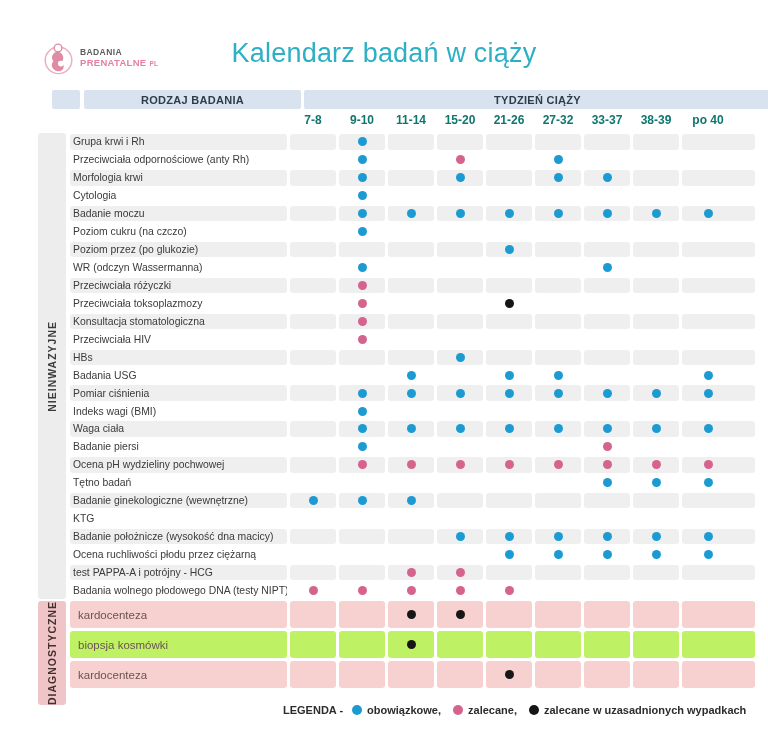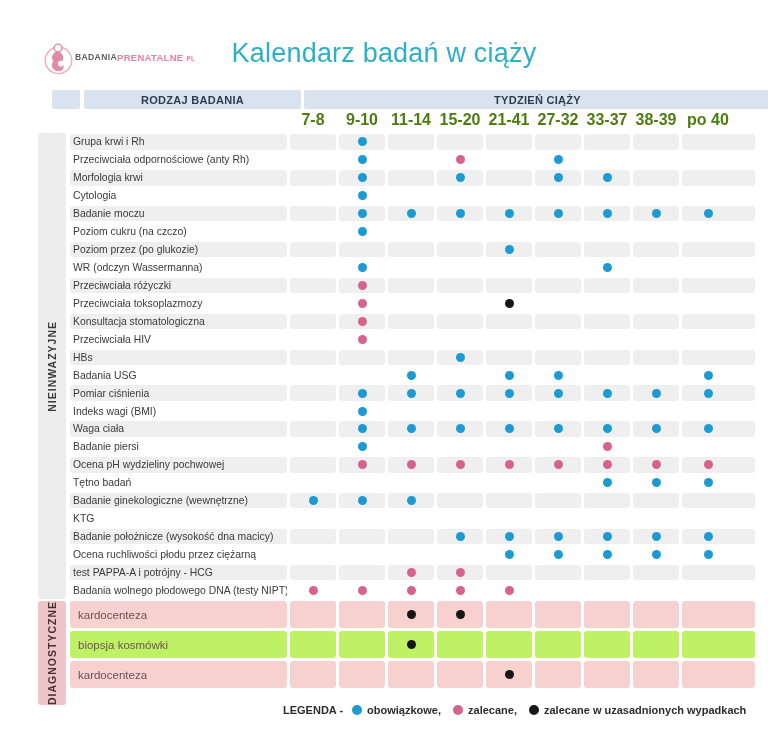--- a/index.html
+++ b/index.html
@@ -3,21 +3,21 @@
 <meta charset="utf-8">
 <style>
   * { margin:0; padding:0; box-sizing:border-box; }
   html,body { background:#ffffff; }
   #app {
     position:relative; width:768px; height:740px; background:#ffffff;
     font-family:"Liberation Sans", sans-serif; overflow:hidden;
   }
   
   .logo { position:absolute; left:42px; top:40px; display:flex; align-items:center; }
-  .brand { display:flex; line-height:1.15; }
+  .brand { margin-left:5px; display:flex; flex-direction:column; line-height:1.15; }
   .b1 { font-size:8.5px; font-weight:700; color:#5d5d5d; letter-spacing:.4px; }
   .b2 { font-size:9.5px; font-weight:700; color:#e77fa0; letter-spacing:.3px; }
   .pl { font-size:6.5px; vertical-align:baseline; }
   .title {
     position:absolute; left:0; right:0; top:38px; text-align:center;
     font-size:27px; font-weight:400; color:#2db0c6; letter-spacing:.2px;
   }
   
   .hdr { position:absolute; left:52px; top:90px; display:flex; }
   .hcell {
@@ -26,21 +26,21 @@
     font-weight:700; font-size:11px; color:#2e3b4c; letter-spacing:.3px;
   }
   .h-side { width:28px; margin-right:4px; }
   .h-rodz { width:217px; margin-right:3px; }
   .h-tydz { width:467px; }
   
   .weeks { position:absolute; left:70px; top:108px; height:23px; display:flex; align-items:center; }
   .wspacer { width:220px; }
   .wcell {
     width:46px; margin-right:3px; display:flex; align-items:center; justify-content:center;
-    font-weight:700; font-size:16px; color:#4d7c0f;
+    font-weight:700; font-size:12px; color:#0f766e;
   }
   .wcell.last { width:73px; margin-right:0; padding-right:21px; }
   
   .body { position:absolute; left:38px; top:133px; width:722px; }
   .section { display:flex; }
   .side-label { width:28px; margin-right:4px; border-radius:3px;
     display:flex; align-items:center; justify-content:center; }
   .noninv .side-label { background:#ededee; }
   .diag-sec { margin-top:2px; }
   .diag-sec .side-label { background:#efc5c7; }
@@ -103,21 +103,21 @@
     <div class="hcell h-rodz">RODZAJ BADANIA</div>
     <div class="hcell h-tydz">TYDZIEŃ CIĄŻY</div>
   </div>
 
   <div class="weeks">
     <div class="wspacer"></div>
   <div class="wcell">7-8</div>
       <div class="wcell">9-10</div>
       <div class="wcell">11-14</div>
       <div class="wcell">15-20</div>
-      <div class="wcell">21-41</div>
+      <div class="wcell">21-26</div>
       <div class="wcell">27-32</div>
       <div class="wcell">33-37</div>
       <div class="wcell">38-39</div>
       <div class="wcell last">po 40</div>
     </div>
 
   <div class="body">
       <div class="section noninv">
         <div class="side-label">
           <span class="vtext">NIEINWAZYJNE</span>

